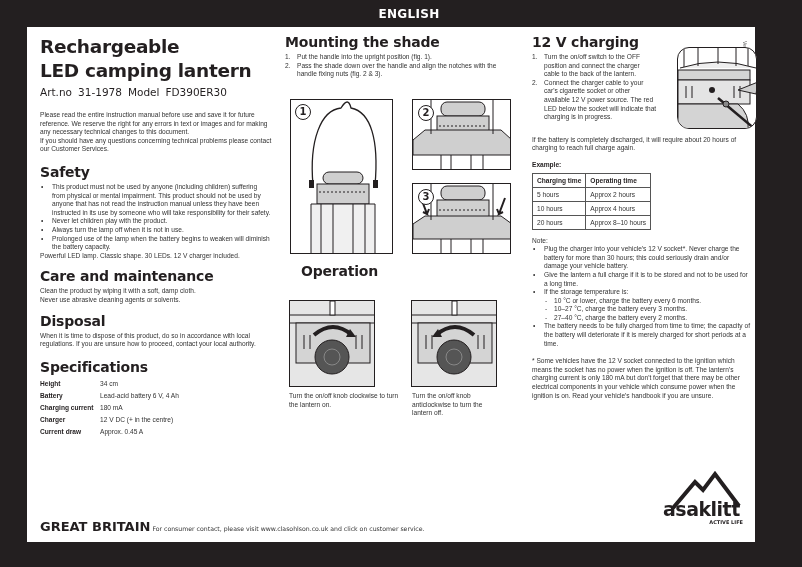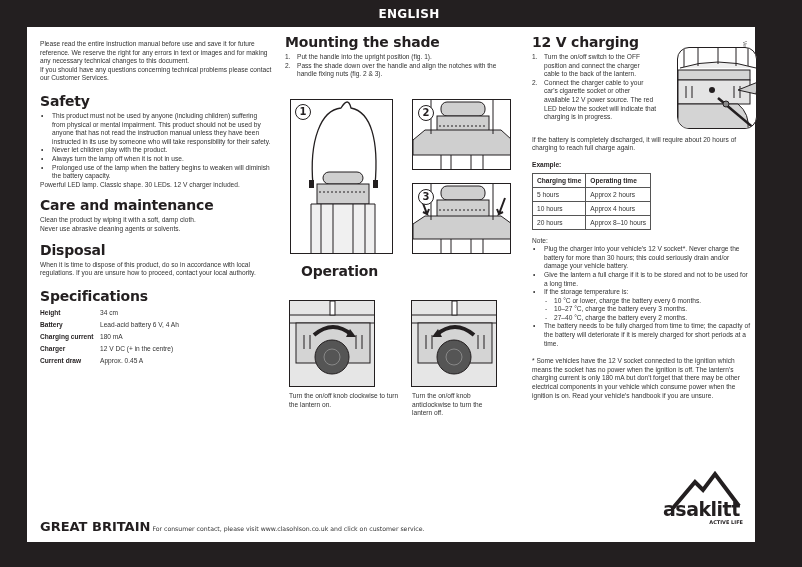--- a/index.html
+++ b/index.html
@@ -44,20 +44,27 @@
 </head>
 <body>
 
 <div class="topbar-label">ENGLISH</div>
 
 <div class="page">
 
   <div class="ver">Ver. 201207</div>
 
   <div class="col col1">
+    <h1 class="title">
+      <span>Rechargeable</span><br>
+      <span>LED camping lantern</span>
+    </h1>
+    <div class="artno">
+      <span>Art.no</span><span>31-1978</span><span>Model</span><span>FD390ER30</span>
+    </div>
     <p class="body" style="margin-top:13px">Please read the entire instruction manual before use and save it for future reference. We reserve the right for any errors in text or images and for making any necessary technical changes to this document.</p>
     <p class="body">If you should have any questions concerning technical problems please contact our Customer Services.</p>
 
     <h2 style="margin-top:10px">Safety</h2>
     <ul class="bul">
       <li>This product must not be used by anyone (including children) suffering from physical or mental impairment. This product should not be used by anyone that has not read the instruction manual unless they have been instructed in its use by someone who will take responsibility for their safety.</li>
       <li>Never let children play with the product.</li>
       <li>Always turn the lamp off when it is not in use.</li>
       <li>Prolonged use of the lamp when the battery begins to weaken will diminish the battery capacity.</li>
     </ul>

